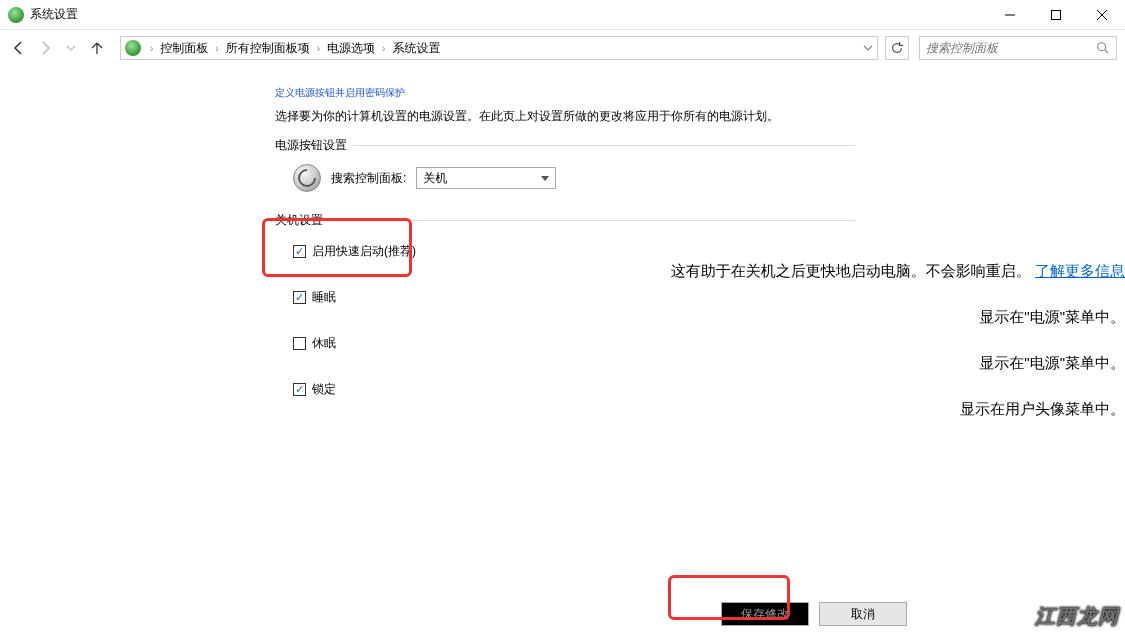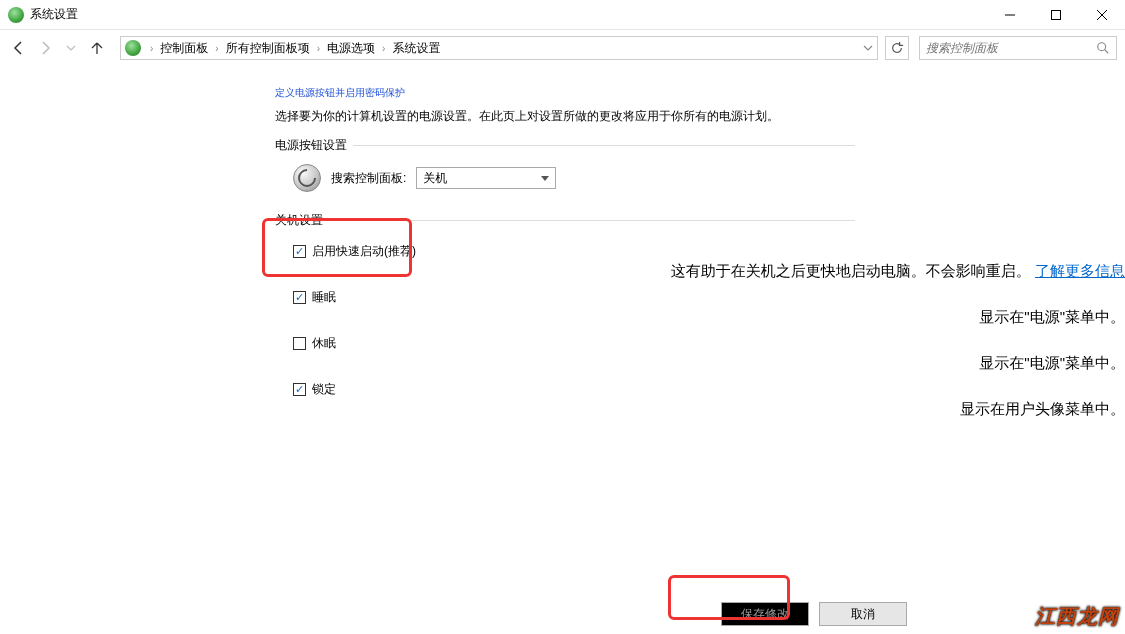--- a/index.html
+++ b/index.html
@@ -206,21 +206,21 @@
   background: #e6e6e6;
   display: flex; align-items: center; justify-content: center;
   font-size: 12px;
 }
 .btn.disabled { color: #9a9a9a; background:#000000; }
 .watermark {
   position: absolute;
   right: 6px; bottom: 4px;
   font-size: 20px;
   font-weight: bold;
-  color: #c2410c;
+  color: #737373;
   text-shadow: 0 0 3px #000, 0 0 2px #000;
   font-style: italic;
   letter-spacing: 1px;
 }
 </style>
 </head>
 <body>
 
 <div class="titlebar">
   <div class="titlebar-icon"></div>

